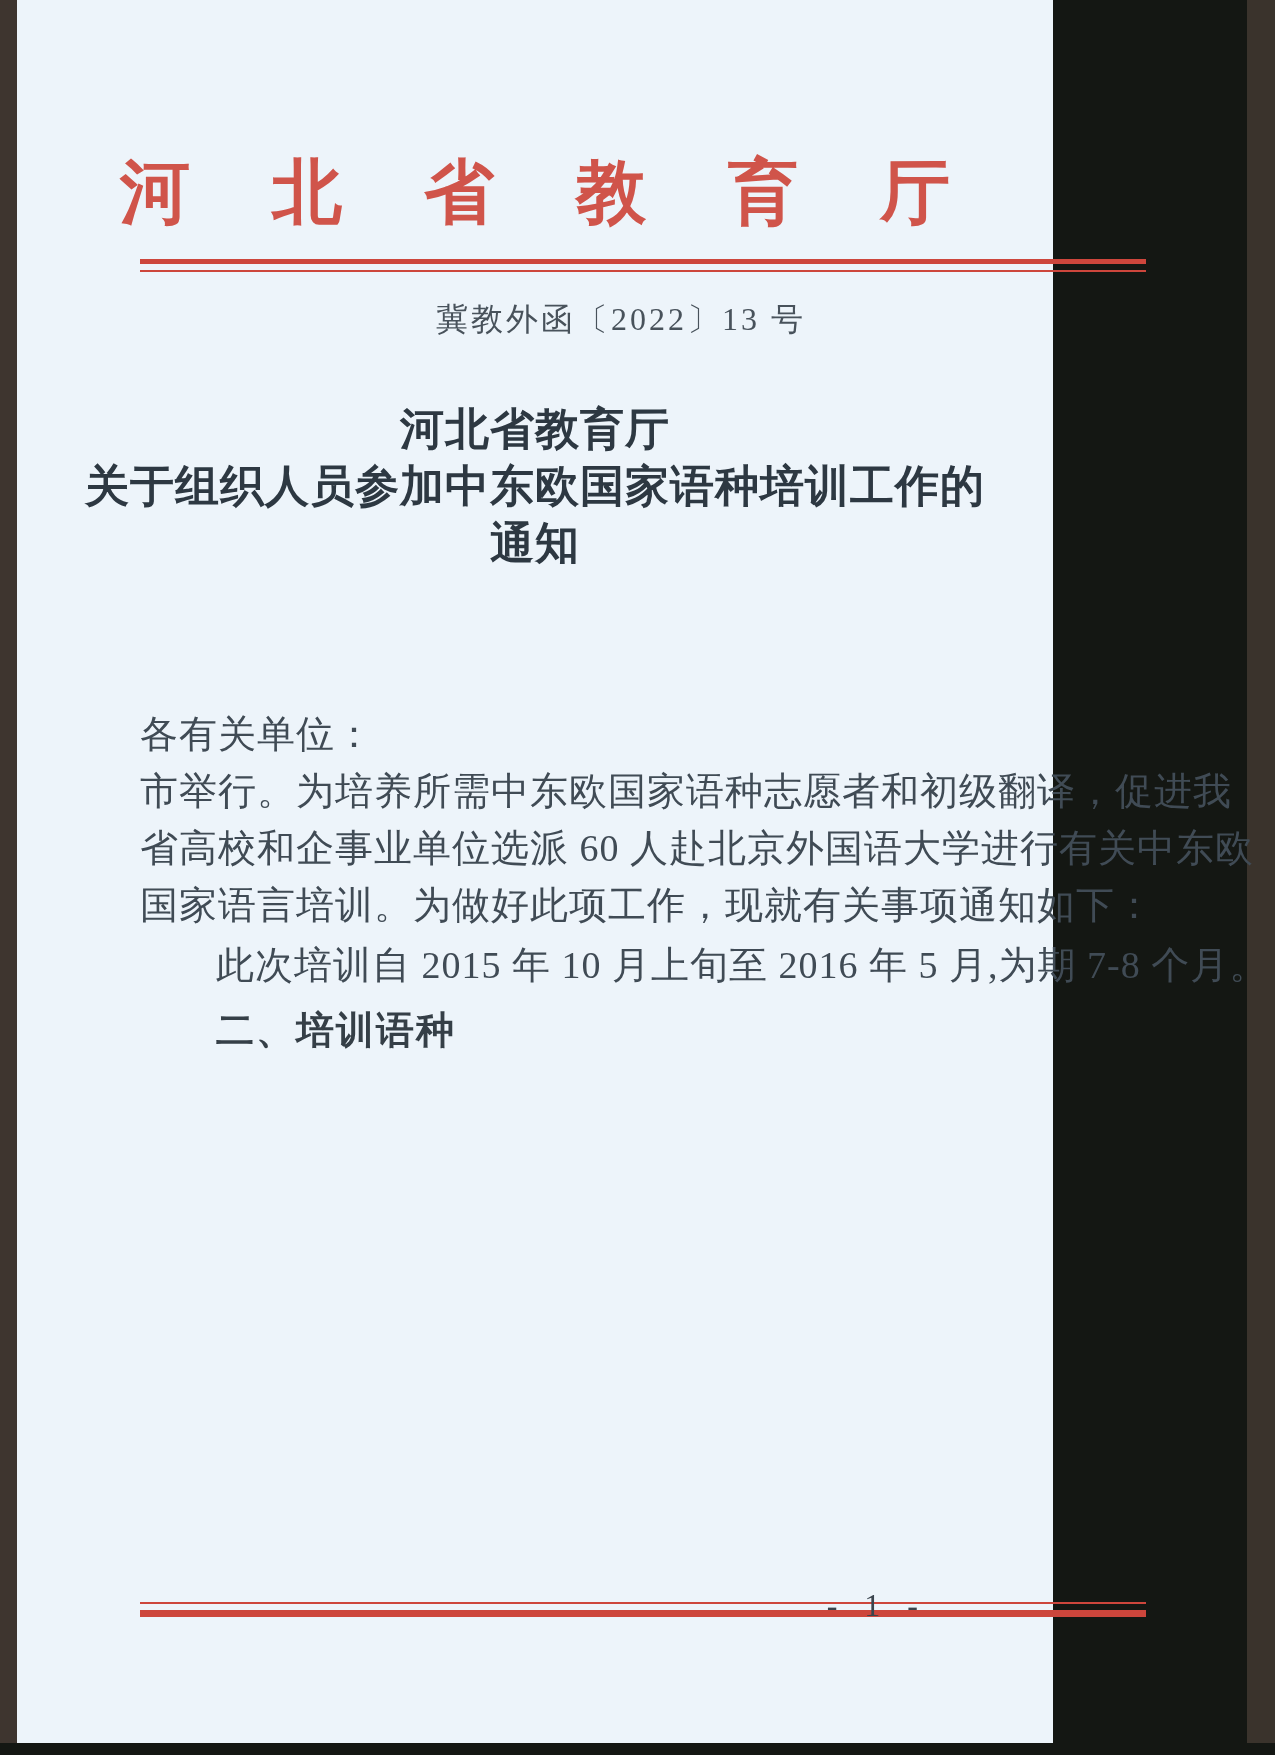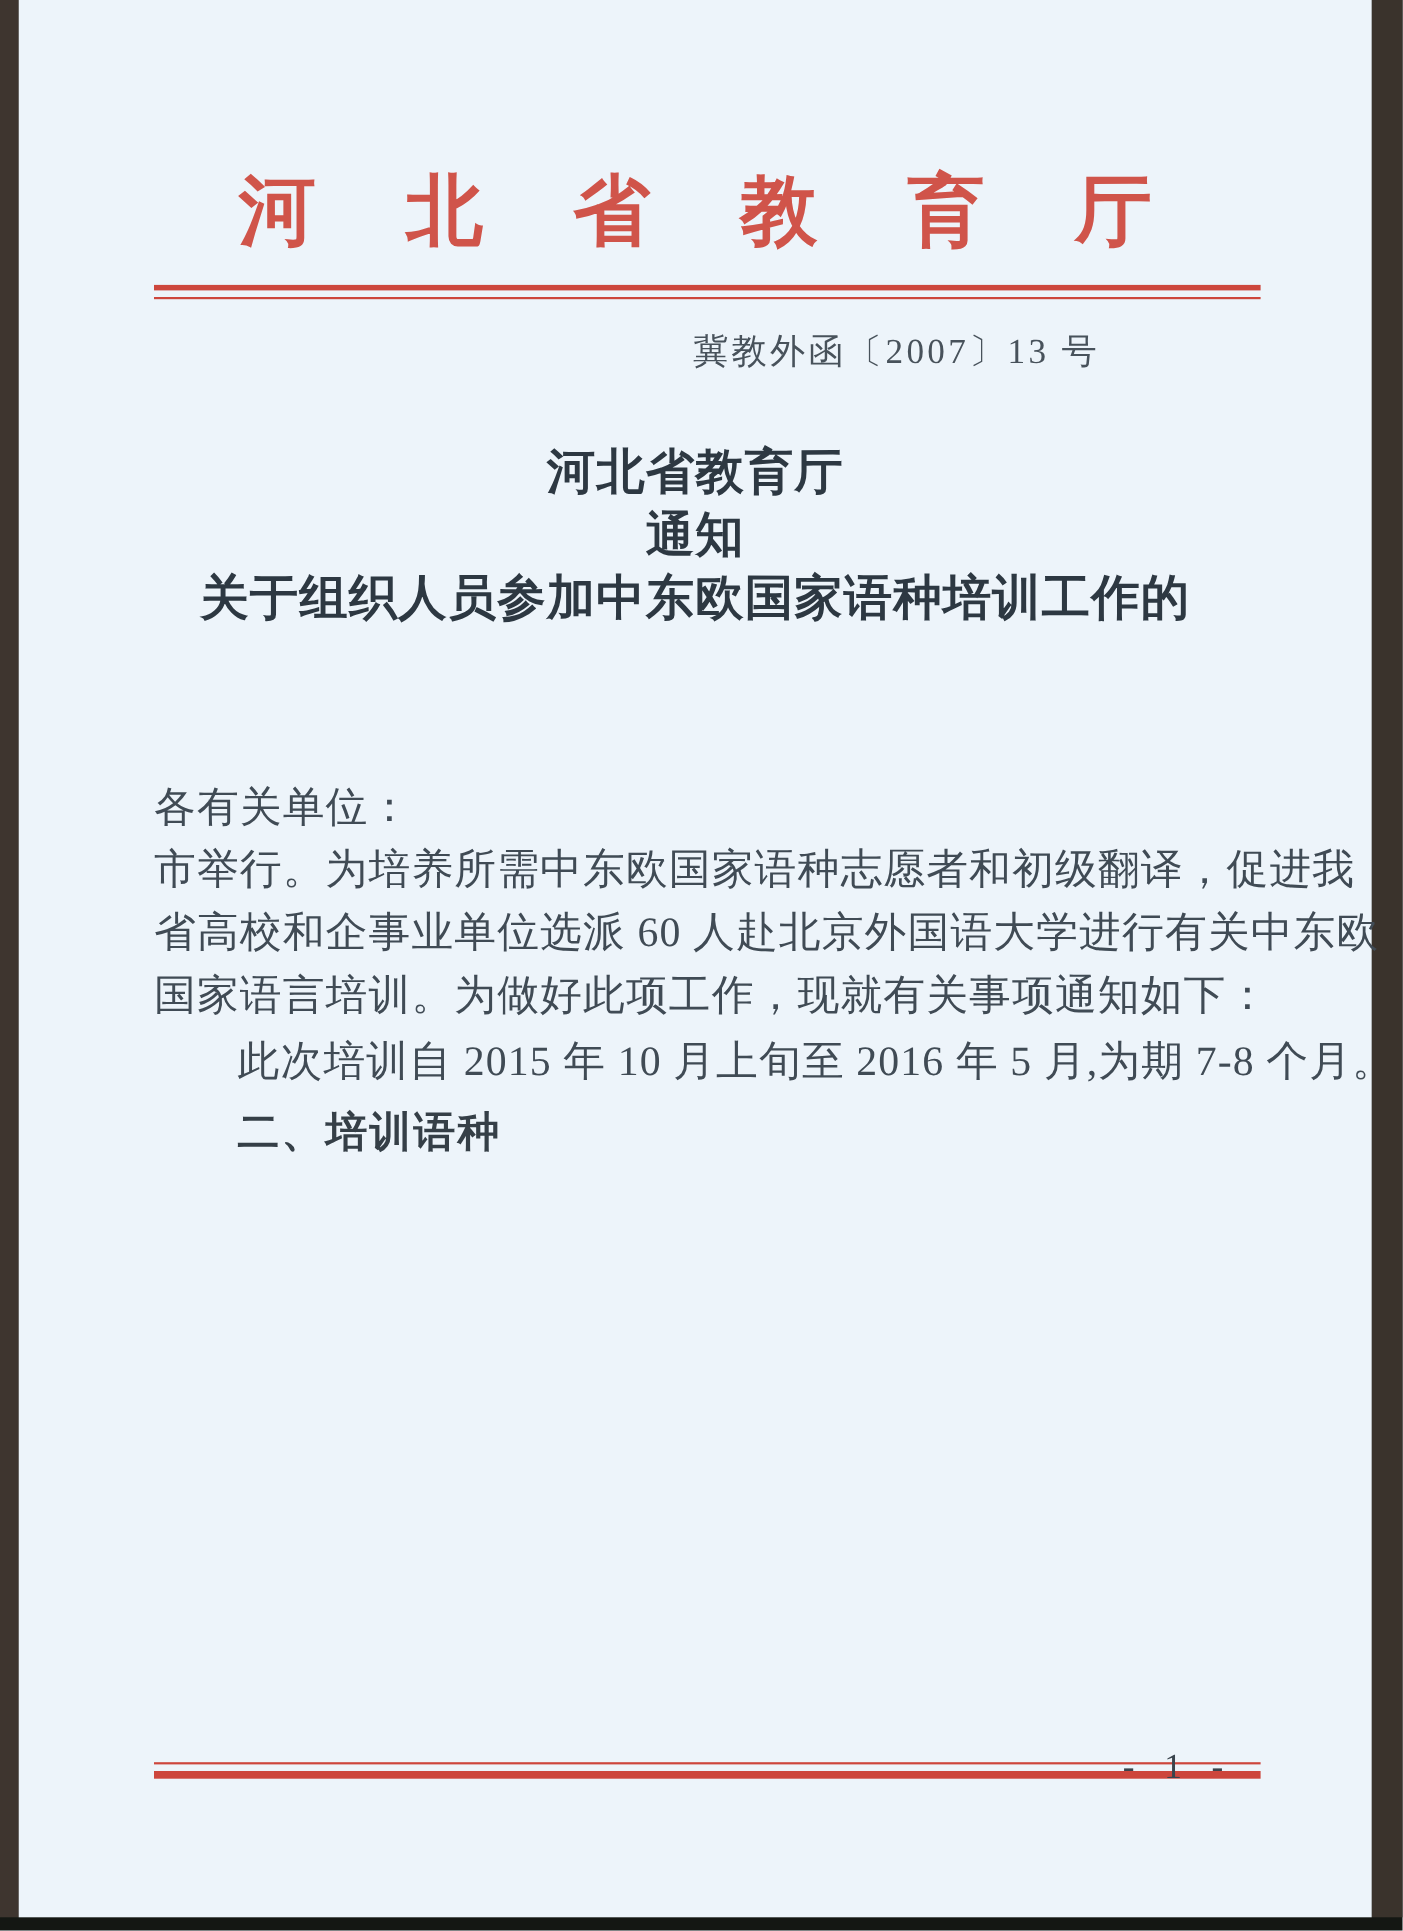--- a/index.html
+++ b/index.html
@@ -8,21 +8,21 @@
     background:#141713;
     position:relative;
     font-family:"Liberation Serif","DejaVu Serif",serif;
     overflow:hidden;
   }
   .border-strip{position:absolute;top:0;height:1743px;}
   .border-left{left:0;width:17px;background:#3e352f;}
   .border-right{left:1247px;width:28px;background:#3a332c;}
   .paper{
     position:absolute;left:17px;top:0;
-    width:1230px;height:1743px;
+    width:1036px;height:1743px;
     background:#edf4fa;
   }
   
   .agency{
     position:absolute;top:150px;left:0;right:0;
     text-align:center;
     font-size:70px;line-height:86px;
     font-weight:bold;
     letter-spacing:82px;text-indent:82px;
     color:#d0544a;
@@ -97,26 +97,26 @@
 
 <div class="border-strip border-left"></div>
 <div class="border-strip border-right"></div>
 
 <div class="paper">
 
   <div class="agency">河北省教育厅</div>
 
   <div class="red-rule-top"></div>
 
-  <div class="doc-number">冀教外函〔2007〕13 号</div>
+  <div class="doc-number">冀教外函〔2022〕13 号</div>
 
   <div class="doc-title">
     <div>河北省教育厅</div>
+    <div>关于组织人员参加中东欧国家语种培训工作的</div>
     <div>通知</div>
-    <div>关于组织人员参加中东欧国家语种培训工作的</div>
   </div>
 
   <div class="body-text">
     <div class="line">各有关单位：</div>
 
     <div class="para1">
       <div class="line fill">市举行。为培养所需中东欧国家语种志愿者和初级翻译，促进我</div>
       <div class="line fill">省高校和企事业单位选派 60 人赴北京外国语大学进行有关中东欧</div>
       <div class="line">国家语言培训。为做好此项工作，现就有关事项通知如下：</div>
     </div>

